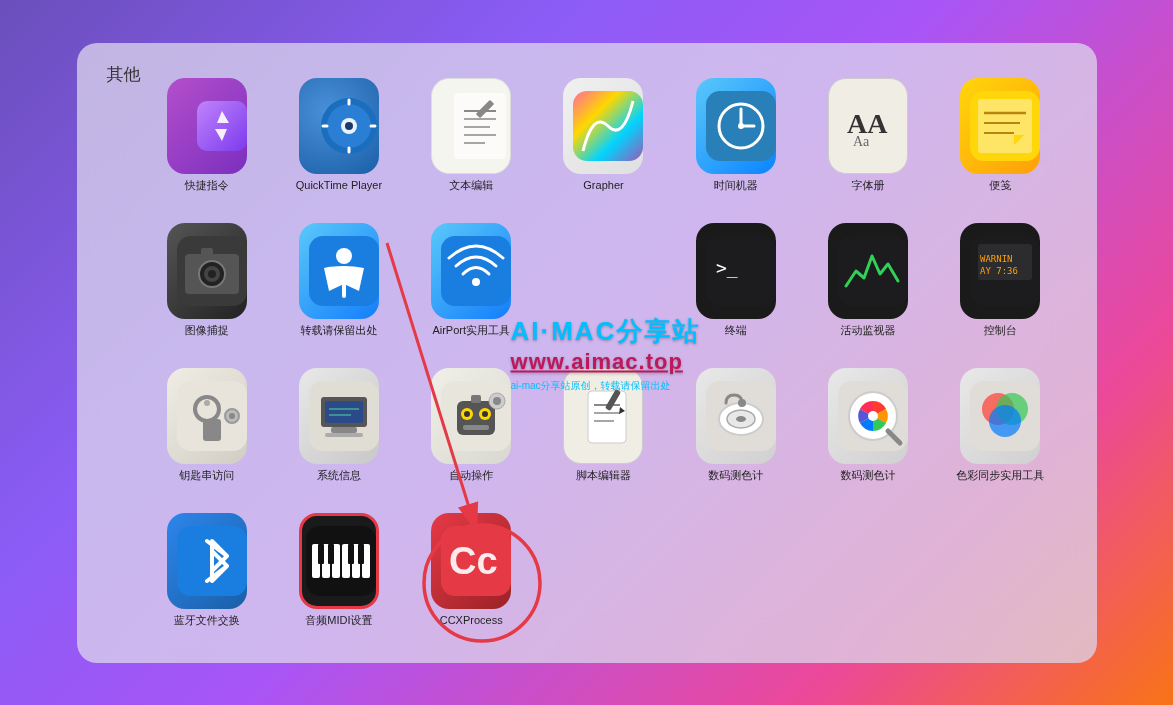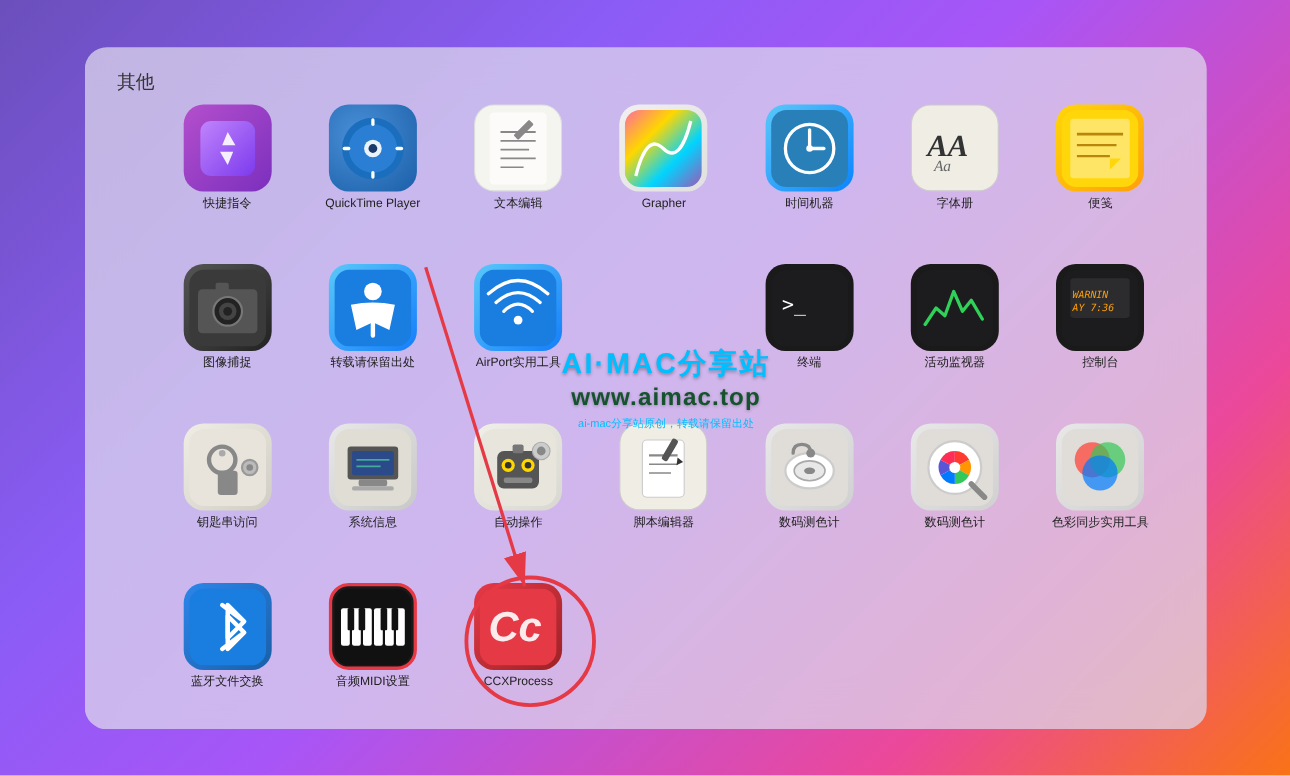--- a/index.html
+++ b/index.html
@@ -42,29 +42,28 @@
       display: flex;
       flex-direction: column;
       align-items: center;
       justify-content: flex-end;
       gap: 5px;
       cursor: pointer;
       padding: 5px;
     }
     .app-icon {
       width: 80px;
-      height: 79px;
+      height: 96px;
       border-radius: 18px;
       display: flex;
       align-items: center;
-      justify-content: center;
+      justify-content: flex-end;
       font-size: 36px;
       position: relative;
       overflow: hidden;
-      font-style: italic;
     }
     .app-label {
       font-size: 11px;
       color: #222;
       text-align: center;
       line-height: 1.2;
     }
 
     
     .icon-shortcuts {
@@ -156,36 +155,36 @@
       pointer-events: none;
     }
 
     
     .watermark {
       position: absolute;
       top: 50%;
       left: 50%;
       transform: translate(-40%, -50%);
       pointer-events: none;
-      text-align: center;
       z-index: 10;
     }
     .watermark-line1 {
       font-size: 26px;
       font-weight: bold;
       color: #00bfff;
       text-shadow: 0 1px 3px rgba(0,0,0,0.3);
       letter-spacing: 2px;
     }
     .watermark-line2 {
       font-size: 22px;
       font-weight: bold;
-      color: #14532d;
+      color: #be185d;
       text-shadow: 0 1px 3px rgba(0,0,0,0.3);
       letter-spacing: 1px;
+      text-decoration: underline;
     }
     .watermark-line3 {
       font-size: 10px;
       color: #00bfff;
       margin-top: 4px;
     }
   </style>
 </head>
 <body>
 

